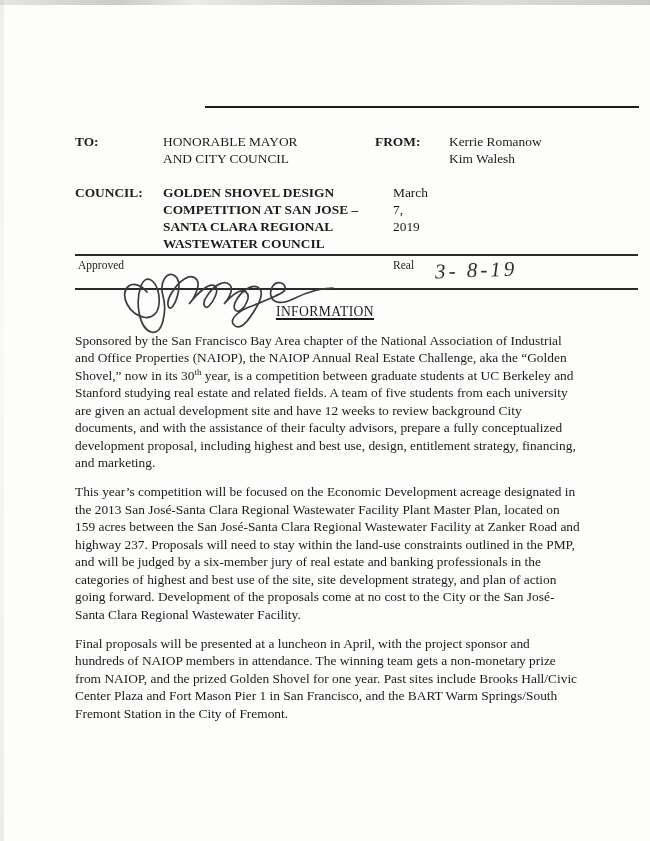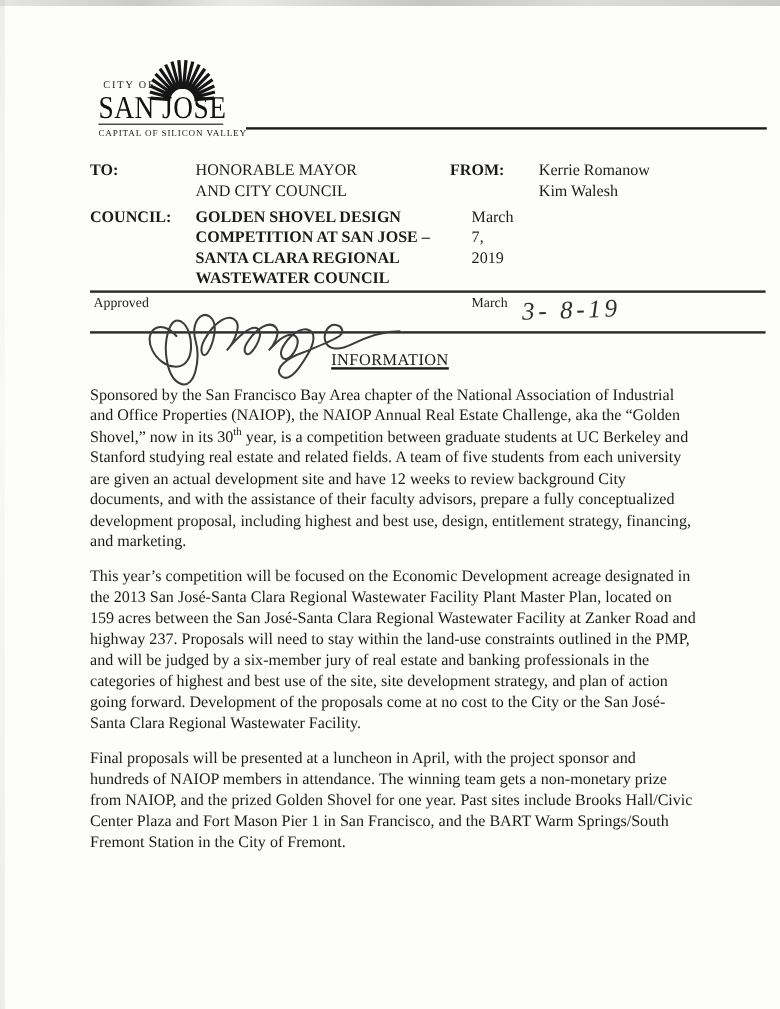--- a/index.html
+++ b/index.html
@@ -61,21 +61,21 @@
   .header-rule {
     position: absolute; left: 205px; right: 11px; top: 106px;
     border-top: 2px solid #1d1d1d;
   }
 
   
   .meta {
     margin: 21px 0 0 75px;
     display: grid;
     grid-template-columns: 70px 230px 56px auto;
-    row-gap: 4px;
+    row-gap: 16px;
     font-size: 13.4px;
     line-height: 17.3px;
   }
   .meta .label { font-weight: bold; }
   .meta .value { white-space: pre-line; margin-left: 18px; }
   .meta .value.bold { font-weight: bold; }
 
   
   .approval {
     position: relative;
@@ -119,31 +119,20 @@
   sup { font-size: 9px; vertical-align: super; line-height: 0; }
 </style>
 </head>
 <body>
 
 <div class="page">
   <div class="scan-top"></div>
   <div class="scan-left"></div>
 
   <div class="header">
-    <div class="logo">
-      <svg class="sunburst" width="120" height="40" viewBox="0 0 120 40">
-        <g stroke="#161616" stroke-width="2.7" stroke-linecap="butt" fill="none">
-          <path d="M72,35.1 L88.6,33.7 M71.7,33.4 L89.1,28.7 M71.1,31.8 L88.6,23.6 M70.2,30.3 L87.1,18.4 M69.1,28.9 L84.4,13.6 M67.7,27.8 L80.7,9.3 M66.2,26.9 L76,5.9 M64.6,26.3 L70.7,3.4 M62.9,26 L65,2.1 M61.1,26 L59,2.1 M59.4,26.3 L53.3,3.4 M57.8,26.9 L48,5.9 M56.3,27.8 L43.3,9.3 M54.9,28.9 L39.6,13.6 M53.8,30.3 L36.9,18.4 M52.9,31.8 L35.4,23.6 M52.3,33.4 L34.9,28.7 M52,35.1 L35.4,33.7"></path>
-        </g>
-      </svg>
-      <div class="city-of">CITY OF</div>
-      <div class="city-name">SAN JOSE</div>
-      <div class="logo-rule"></div>
-      <div class="tagline">CAPITAL OF SILICON VALLEY</div>
-    </div>
     <div class="header-rule"></div>
   </div>
 
   <div class="meta">
     <div class="label">TO:</div>
     <div class="value">HONORABLE MAYOR
 AND CITY COUNCIL</div>
     <div class="label">FROM:</div>
     <div class="value">Kerrie Romanow
 Kim Walesh</div>
@@ -151,21 +140,21 @@
     <div class="label">COUNCIL:</div>
     <div class="value bold">GOLDEN SHOVEL DESIGN
 COMPETITION AT SAN JOSE –
 SANTA CLARA REGIONAL
 WASTEWATER COUNCIL</div>
     <div class="value">March 7, 2019</div>
   </div>
 
   <div class="approval">
     <div class="approved-label">Approved</div>
-    <div class="date-label">March</div>
+    <div class="date-label">Real</div>
     <svg class="signature" width="240" height="92" viewBox="0 0 240 92">
       <path fill="none" stroke="#3c3c3c" stroke-width="1.7" stroke-linecap="round" d="M30,40 C16,24 2,36 10,52 C18,68 40,72 42,52 C44,32 30,18 24,34 C18,50 22,76 34,80 C46,84 50,58 46,44 C42,30 50,18 58,24 C66,30 60,48 56,54 C52,60 48,52 54,42 C62,28 74,20 80,28 C84,34 76,48 72,52 C80,42 92,30 98,34 C103,38 96,50 92,54 C88,58 84,52 90,44 C97,33 108,27 113,33 C117,38 111,48 107,52 C114,44 123,36 129,40 C134,44 129,54 124,58 C119,62 114,56 120,47 C127,36 138,31 143,37 C146,41 143,50 139,56 C133,66 124,80 117,73 C111,67 123,58 135,54 C152,47 160,44 166,40 C170,37 168,32 164,31 C158,29 152,36 154,44 C156,52 166,52 176,47 C190,40 204,36 216,36"></path>
     </svg>
     <div class="handwritten-date">3- 8-19</div>
   </div>
 
   <div class="info-heading">
     <span>INFORMATION</span>
   </div>
 

